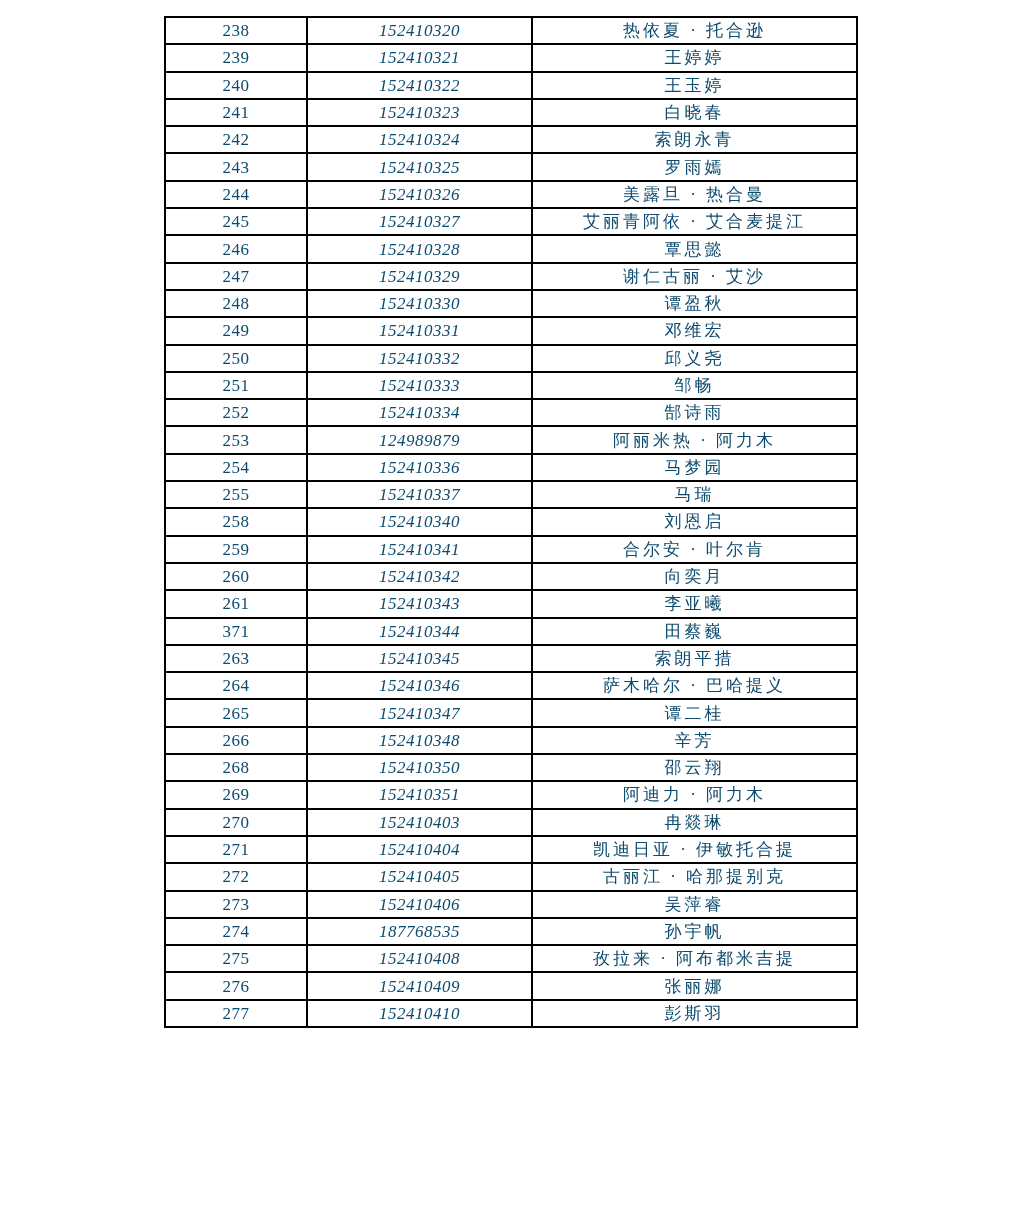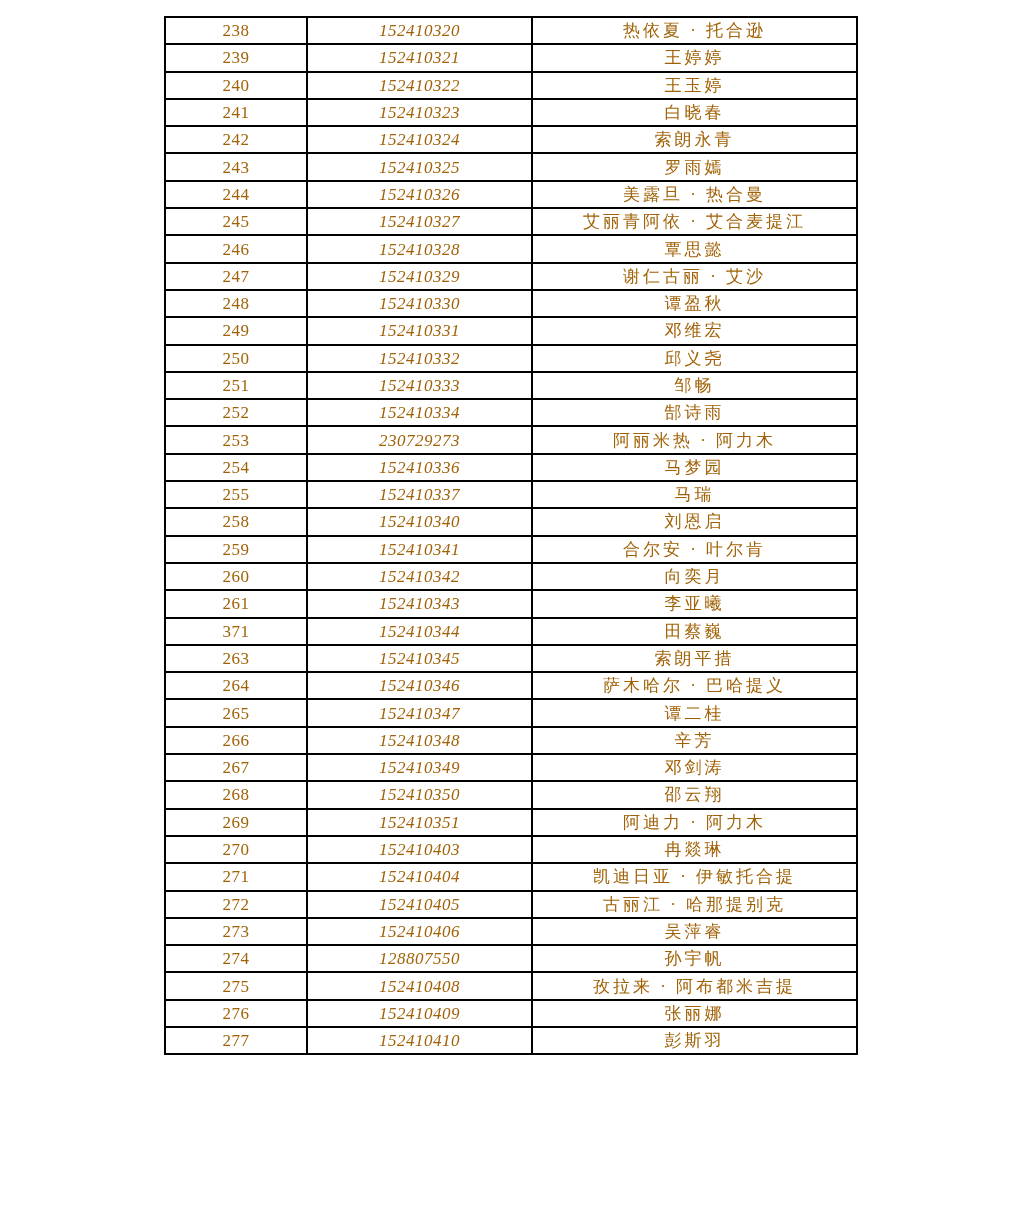--- a/index.html
+++ b/index.html
@@ -6,21 +6,21 @@
     margin: 0;
     padding: 0;
     background: #ffffff;
   }
   .page {
     position: relative;
     width: 1024px;
     height: 1206px;
     background: #ffffff;
     font-family: "Liberation Serif", "DejaVu Serif", serif;
-    color: #a16207;
+    color: #0c4a6e;
     overflow: hidden;
   }
   table.roster {
     position: absolute;
     left: 164px;
     top: 16px;
     width: 692px;
     border-collapse: collapse;
     table-layout: fixed;
   }
@@ -131,21 +131,21 @@
           <td class="id-cell">152410333</td>
           <td class="name-cell">邹畅</td>
         </tr>
         <tr>
           <td class="seq-cell">252</td>
           <td class="id-cell">152410334</td>
           <td class="name-cell">郜诗雨</td>
         </tr>
         <tr>
           <td class="seq-cell">253</td>
-          <td class="id-cell">230729273</td>
+          <td class="id-cell">124989879</td>
           <td class="name-cell">阿丽米热 · 阿力木</td>
         </tr>
         <tr>
           <td class="seq-cell">254</td>
           <td class="id-cell">152410336</td>
           <td class="name-cell">马梦园</td>
         </tr>
         <tr>
           <td class="seq-cell">255</td>
           <td class="id-cell">152410337</td>
@@ -190,25 +190,20 @@
           <td class="seq-cell">265</td>
           <td class="id-cell">152410347</td>
           <td class="name-cell">谭二桂</td>
         </tr>
         <tr>
           <td class="seq-cell">266</td>
           <td class="id-cell">152410348</td>
           <td class="name-cell">辛芳</td>
         </tr>
         <tr>
-          <td class="seq-cell">267</td>
-          <td class="id-cell">152410349</td>
-          <td class="name-cell">邓剑涛</td>
-        </tr>
-        <tr>
           <td class="seq-cell">268</td>
           <td class="id-cell">152410350</td>
           <td class="name-cell">邵云翔</td>
         </tr>
         <tr>
           <td class="seq-cell">269</td>
           <td class="id-cell">152410351</td>
           <td class="name-cell">阿迪力 · 阿力木</td>
         </tr>
         <tr>
@@ -226,21 +221,21 @@
           <td class="id-cell">152410405</td>
           <td class="name-cell">古丽江 · 哈那提别克</td>
         </tr>
         <tr>
           <td class="seq-cell">273</td>
           <td class="id-cell">152410406</td>
           <td class="name-cell">吴萍睿</td>
         </tr>
         <tr>
           <td class="seq-cell">274</td>
-          <td class="id-cell">128807550</td>
+          <td class="id-cell">187768535</td>
           <td class="name-cell">孙宇帆</td>
         </tr>
         <tr>
           <td class="seq-cell">275</td>
           <td class="id-cell">152410408</td>
           <td class="name-cell">孜拉来 · 阿布都米吉提</td>
         </tr>
         <tr>
           <td class="seq-cell">276</td>
           <td class="id-cell">152410409</td>

